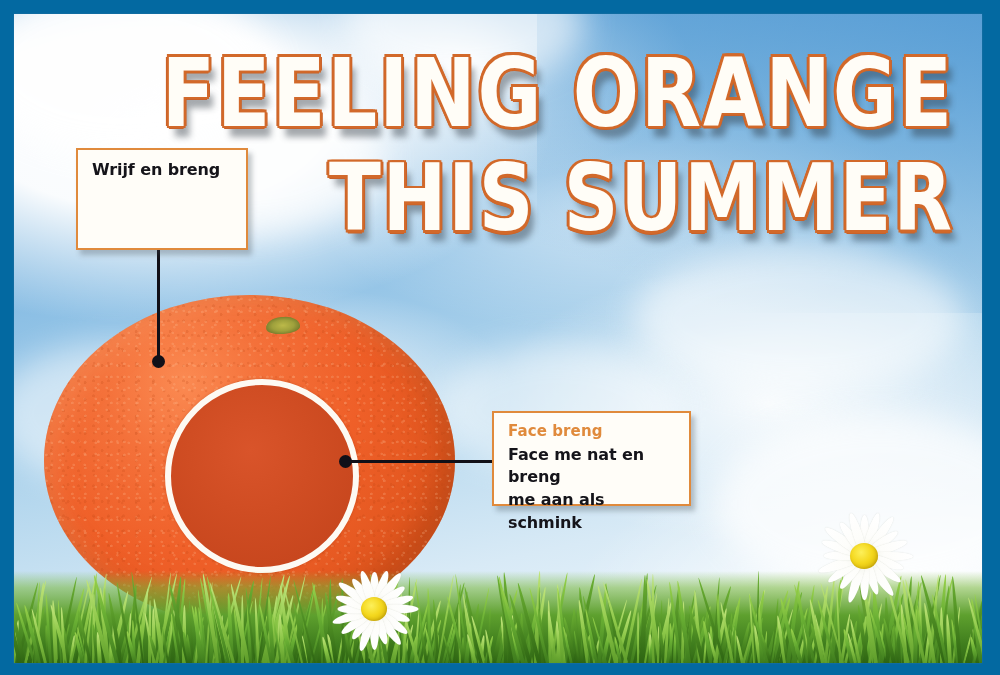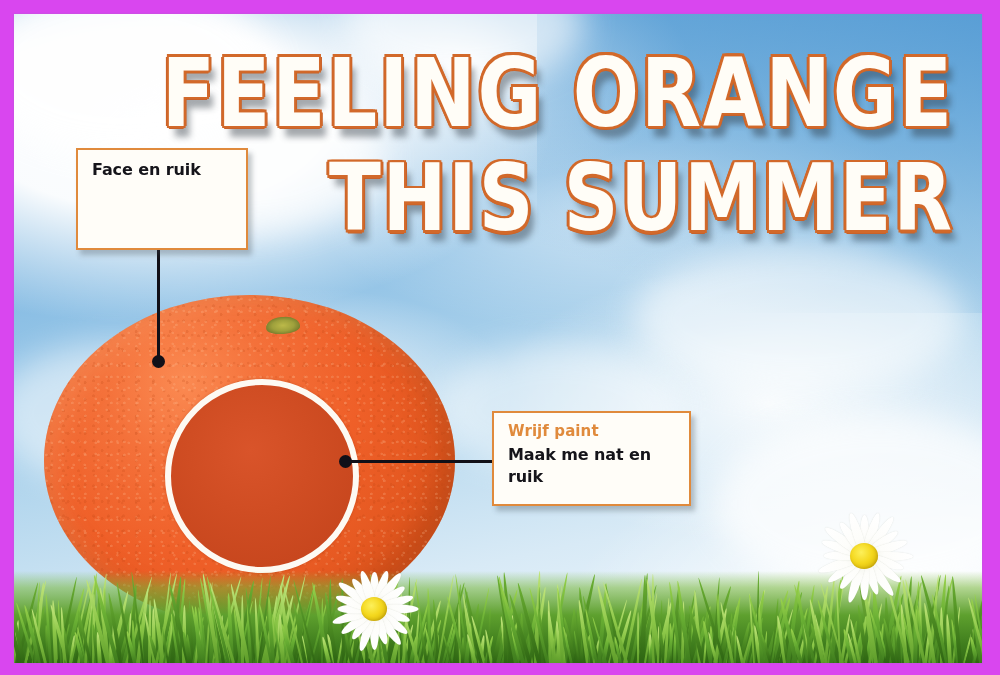--- a/index.html
+++ b/index.html
@@ -7,21 +7,21 @@
     padding: 0;
     background: #ffffff;
     font-family: "Liberation Sans", sans-serif;
   }
 
   #poster {
     position: relative;
     width: 1000px;
     height: 675px;
     overflow: hidden;
-    background: #d946ef;
+    background: #0369a1;
   }
 
   
   .photo {
     position: absolute;
     left: 14px;
     top: 14px;
     width: 968px;
     height: 649px;
     overflow: hidden;
@@ -770,22 +770,23 @@
       <div class="core" style="width:28px;height:26px;"></div>
     </div>
 
     <div class="leader" style="left:143px;top:236px;width:3px;height:116px;"></div>
     <div class="leader-dot" style="left:138px;top:341px;"></div>
 
     <div class="leader" style="left:332px;top:446px;width:152px;height:3px;"></div>
     <div class="leader-dot" style="left:325px;top:441px;"></div>
 
     <div class="callout" style="left:62px;top:134px;width:172px;height:102px;">
-      <div class="body">Face en ruik</div>
+      <div class="body">Wrijf en breng</div>
     </div>
 
     <div class="callout" style="left:478px;top:397px;width:199px;height:95px;">
-      <div class="title">Wrijf paint</div>
-      <div class="body">Maak me nat en ruik</div>
+      <div class="title">Face breng</div>
+      <div class="body">Face me nat en breng</div>
+      <div class="body">me aan als schmink</div>
     </div>
 
   </div>
 </div>
 
 </body></html>

